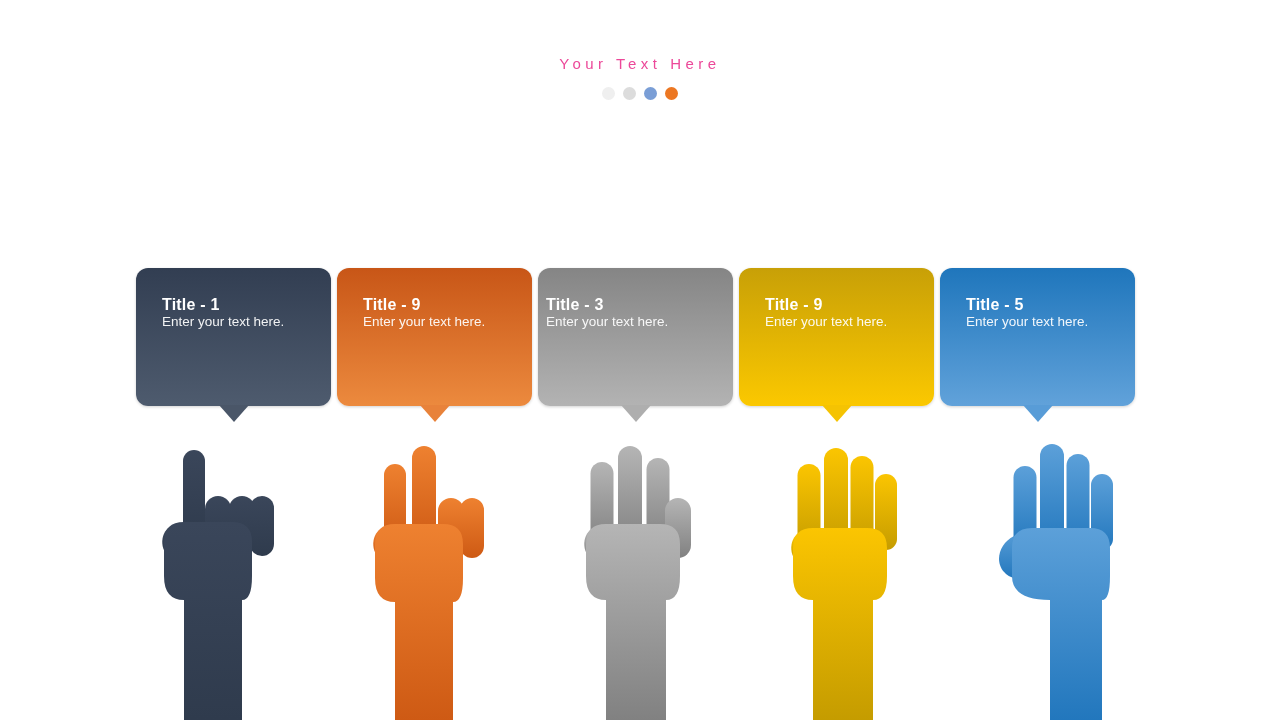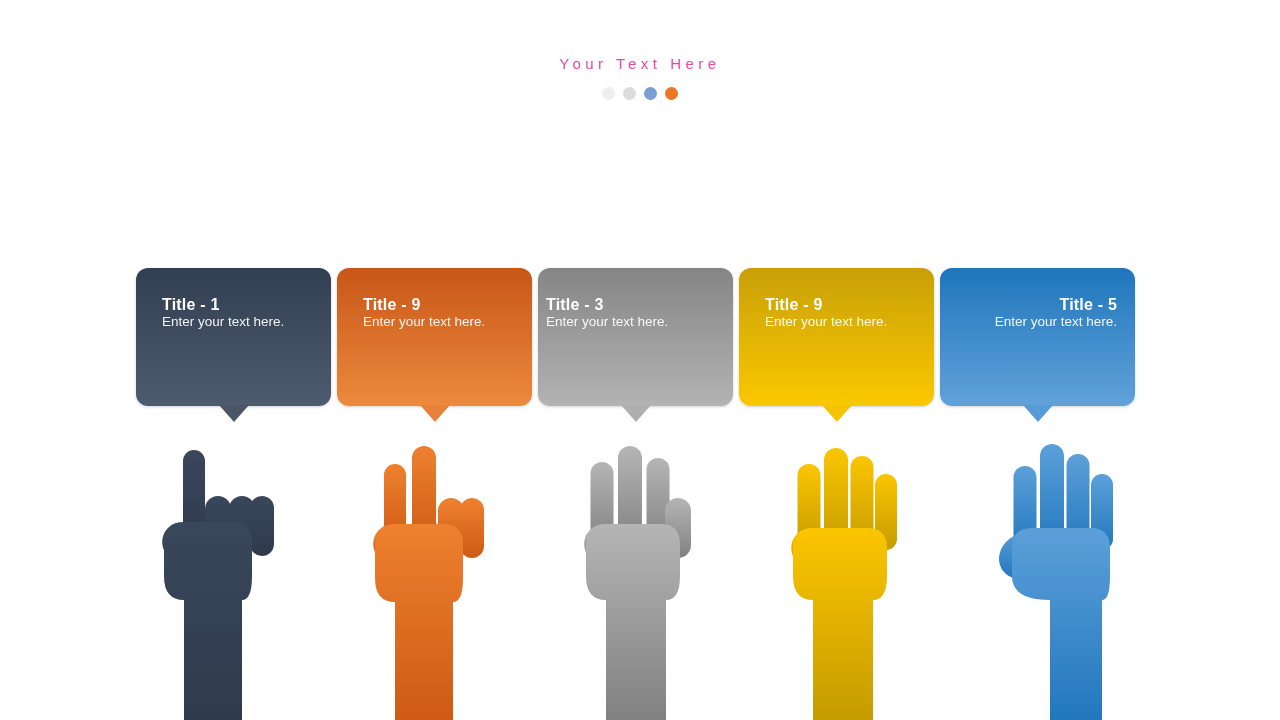--- a/index.html
+++ b/index.html
@@ -172,21 +172,21 @@
       </div>
     </div>
     <div class="card-col">
       <div class="bubble" style="background: linear-gradient(rgb(200, 160, 7) 0%, rgb(251, 200, 0) 100%); color: rgb(245, 195, 2);">
         <div class="card-title">Title - 9</div>
         <div class="card-body">Enter your text here.</div>
         <div class="tail"></div>
       </div>
     </div>
     <div class="card-col">
-      <div class="bubble" style="background: linear-gradient(rgb(31, 118, 188) 0%, rgb(97, 162, 218) 100%); color: rgb(88, 156, 215); text-align: right;">
+      <div class="bubble" style="background: linear-gradient(rgb(31, 118, 188) 0%, rgb(97, 162, 218) 100%); color: rgb(88, 156, 215);">
         <div class="card-title">Title - 5</div>
         <div class="card-body">Enter your text here.</div>
         <div class="tail"></div>
       </div>
     </div>
   </div>
 
 <div class="hands" id="hands-row">
     <div class="hand-col">
       <svg viewBox="0 0 124 288">

